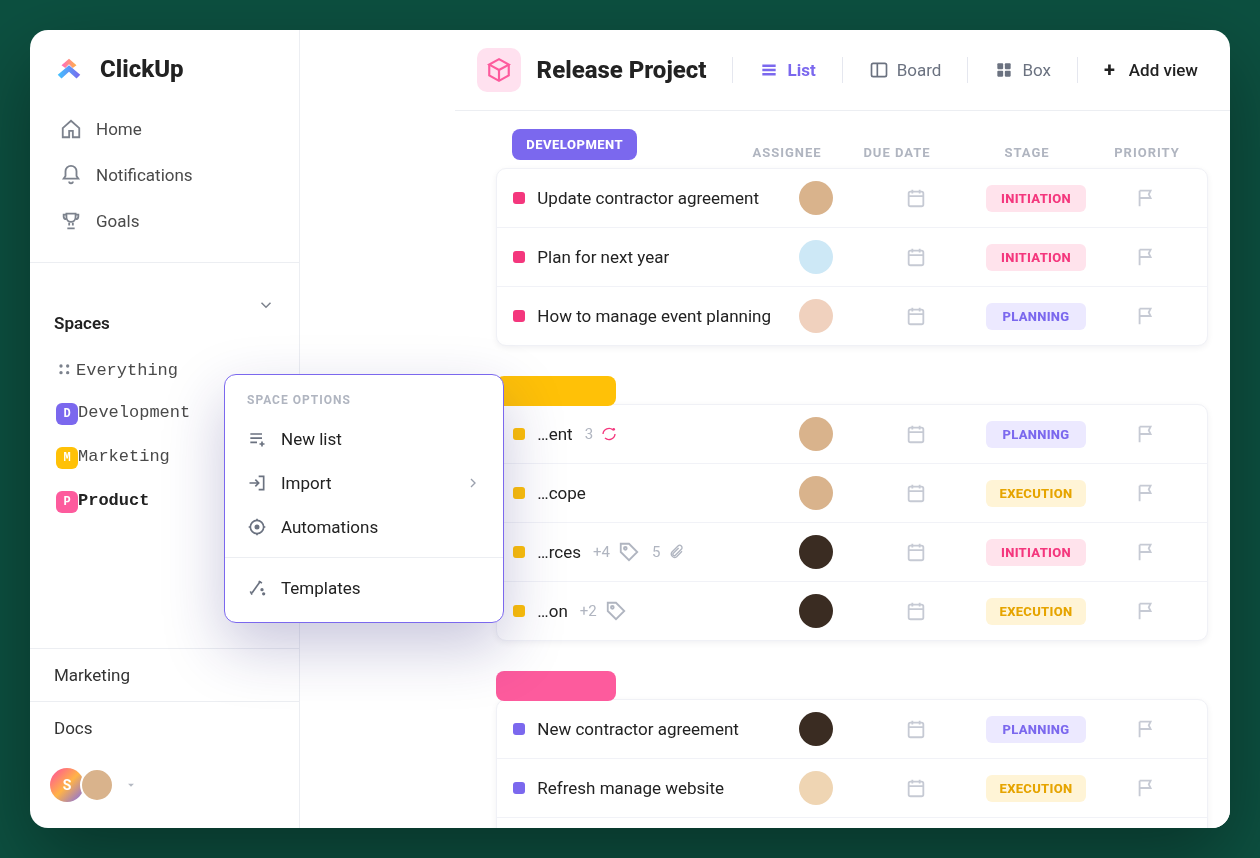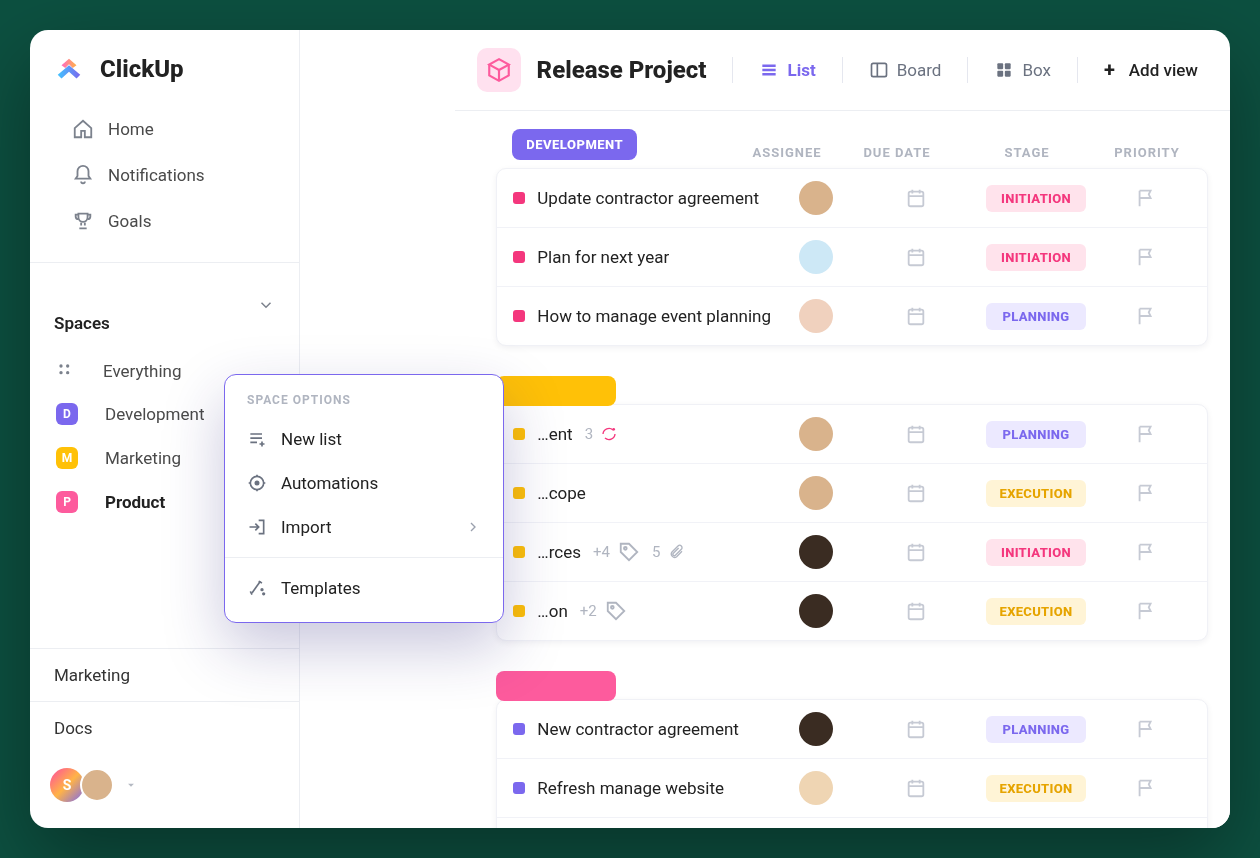--- a/index.html
+++ b/index.html
@@ -33,48 +33,49 @@
     display: flex; align-items: center; gap: 16px;
     padding: 0 24px 22px 24px;
   }
   .logo-mark {
     width: 30px; height: 30px; display: block;
   }
   .logo-text {
     font-size: 24px; font-weight: 800; color: #222;
   }
   .nav {
-    padding: 2px 16px 20px 32px;
+    padding: 2px 16px 20px 20px;
     display: flex; flex-direction: column; gap: 4px;
   }
   .nav-item {
     display: flex; align-items: center; gap: 14px;
     padding: 10px 10px;
     border-radius: 8px;
     font-size: 17px;
     color: #4a4a4a;
     cursor: pointer;
   }
   .nav-icon { width: 22px; height: 22px; color: #7c828d; }
   .section-header {
     display: flex; justify-content: space-between; align-items: center;
     padding: 14px 24px 14px 24px;
     border-top: 1px solid #eceef2;
   }
   .section-header .label { font-size: 17px; font-weight: 600; color: #222; margin-top: 36px; }
   .section-header .chevron { color: #7c828d; }
   .spaces-list { padding: 4px 16px 18px 16px; display: flex; flex-direction: column; gap: 2px; }
   .space-item {
-    display: flex; align-items: center; gap: 27px;
+    display: flex; align-items: flex-start; gap: 0;
     padding: 10px 10px;
     border-radius: 8px;
     font-size: 17px;
     color: #4a4a4a;
     cursor: pointer;
     position: relative;
+    font-family: Liberation Mono, monospace;
   }
   .space-item.active { font-weight: 700; color: #222; }
   .space-badge {
     width: 22px; height: 22px; border-radius: 6px;
     display: flex; align-items: center; justify-content: center;
     font-size: 12px; font-weight: 700; color: #fff;
   }
   .space-everything-icon { color: #7c828d; width: 20px; height: 20px; }
   .more-trigger {
     position: absolute; right: -10px; top: 50%; transform: translateY(-50%);
@@ -601,35 +602,35 @@
 
     <div class="popover-item">
       <svg class="mi" viewBox="0 0 24 24" fill="none" stroke="currentColor" stroke-width="2">
           <path d="M4 6h14M4 11h14M4 16h8"></path>
           <path d="M18 15v6M15 18h6"></path>
         </svg>
       <span>New list</span>
     </div>
     <div class="popover-item">
       <svg class="mi" viewBox="0 0 24 24" fill="none" stroke="currentColor" stroke-width="2">
-          <circle cx="12" cy="12" r="8"></circle>
-          <circle cx="12" cy="12" r="2" fill="currentColor"></circle>
-          <path d="M12 2v2M12 20v2M2 12h2M20 12h2"></path>
-        </svg>
-      <span>Automations</span>
-    </div>
-    <div class="popover-item">
-      <svg class="mi" viewBox="0 0 24 24" fill="none" stroke="currentColor" stroke-width="2">
           <path d="M14 4h6v16h-6"></path>
           <path d="M3 12h11M10 8l4 4-4 4"></path>
         </svg>
       <span>Import</span>
       <svg class="arrow" width="16" height="16" viewBox="0 0 24 24" fill="none" stroke="currentColor" stroke-width="2">
           <path d="M9 6l6 6-6 6"></path>
         </svg>
+    </div>
+    <div class="popover-item">
+      <svg class="mi" viewBox="0 0 24 24" fill="none" stroke="currentColor" stroke-width="2">
+          <circle cx="12" cy="12" r="8"></circle>
+          <circle cx="12" cy="12" r="2" fill="currentColor"></circle>
+          <path d="M12 2v2M12 20v2M2 12h2M20 12h2"></path>
+        </svg>
+      <span>Automations</span>
     </div>
     <div class="popover-divider"></div>
     <div class="popover-item">
       <svg class="mi" viewBox="0 0 24 24" fill="none" stroke="currentColor" stroke-width="2">
           <path d="M6 18 L16 4"></path>
           <path d="M14 4l4 2M4 16l2 4"></path>
           <circle cx="18" cy="14" r="1"></circle>
           <circle cx="20" cy="19" r="1"></circle>
         </svg>
       <span>Templates</span>

